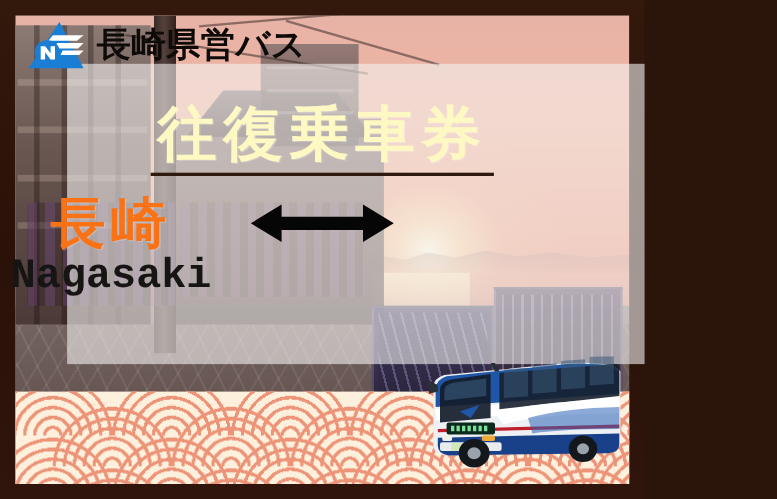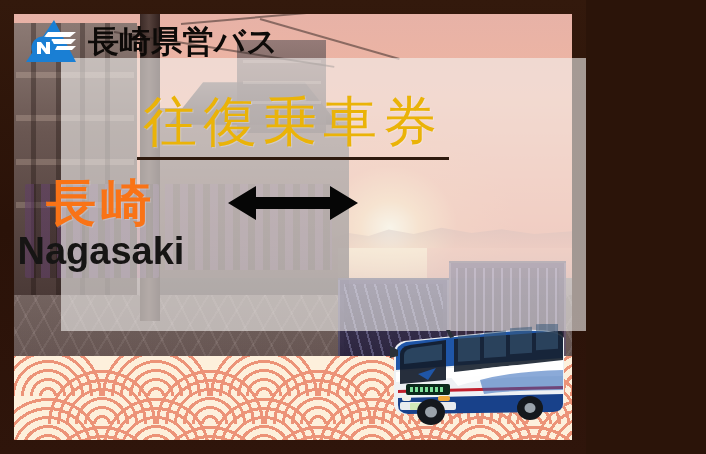--- a/index.html
+++ b/index.html
@@ -181,21 +181,21 @@
     white-space:nowrap;
   }
 
   
   .title-wrap{
     position:absolute;left:0;top:94px;width:100%;
     text-align:center;z-index:10;
   }
   .title{
     display:inline-block;
-    font-size:54px;font-weight:normal;color:#eab308;
+    font-size:54px;font-weight:bold;color:#fef9c3;
     letter-spacing:6px;
     font-family:"DejaVu Sans","Liberation Sans",sans-serif;
     line-height:1.05;
     padding:0 6px 6px 6px;
     border-bottom:3px solid #2e1a0e;
     text-shadow:1px 1px 0 rgba(255,255,255,0.25);
   }
 
   
   .route{
@@ -207,21 +207,21 @@
   .jp{
     font-size:50px;font-weight:bold;color:#f97316;
     letter-spacing:5px;line-height:1.0;
     font-family:"DejaVu Sans","Liberation Sans",sans-serif;
     text-shadow:1px 1px 0 rgba(255,255,255,0.22);
   }
   .en{
     margin-top:4px;
     font-size:38px;font-weight:bold;color:#161514;
     letter-spacing:0px;line-height:1.05;
-    font-family:Liberation Sans, sans-serif;
+    font-family:Liberation Mono, monospace;
   }
   .arrow{
     width:130px;height:46px;display:block;margin-bottom:44px;flex:0 0 auto;
   }
 
   
   .bus{
     position:absolute;right:18px;bottom:26px;
     width:184px;height:104px;z-index:12;
   }

